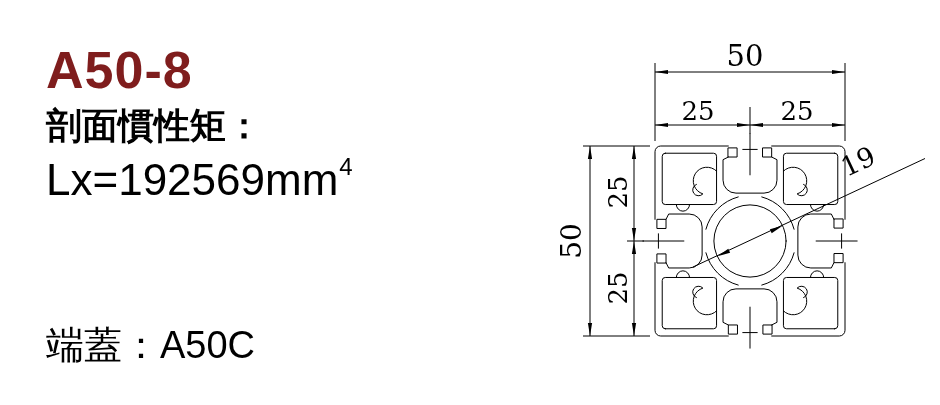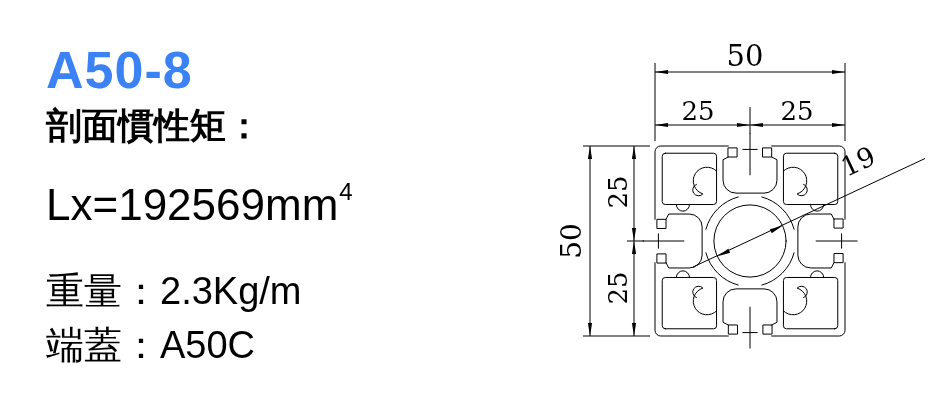--- a/index.html
+++ b/index.html
@@ -15,49 +15,48 @@
   .model-title{
     position:absolute;left:46px;top:44px;
     font-size:52px;font-weight:bold;letter-spacing:1px;
     line-height:1;
   }
   .spec-line{
     position:absolute;left:46px;
     color:#000000;line-height:1;white-space:nowrap;
   }
   .spec-cjk{font-size:36px;font-weight:bold;}
-  .spec-latin{font-size:44px;margin-top:25px;}
+  .spec-latin{font-size:44px;}
   .spec-mixed{font-size:38px;}
   sup.exp{font-size:24px;position:relative;top:-4px;margin-left:1px;}
 
   
   svg.drawing{position:absolute;left:0;top:0;}
   .wire{fill:none;stroke:#000000;stroke-width:1;vector-effect:non-scaling-stroke;stroke-linecap:round;stroke-linejoin:round;}
   .dimline{fill:none;stroke:#000000;stroke-width:1;}
   .dimarrow{fill:#000000;stroke:none;}
   .dimtext{
     font-family:"DejaVu Serif","Liberation Serif",serif;
     fill:#000000;
   }
 </style>
 </head>
 <body>
 
 <div class="canvas">
 
-  <div class="model-title" id="modelTitle" style="color: #3b82f6;">A50-8</div>
+  <div class="model-title" id="modelTitle" style="color: #7f1d1d;">A50-8</div>
 
   <div class="spec-line spec-cjk" style="top:108px">剖面慣性矩：</div>
 
   <div class="spec-line spec-latin" style="top:158px">
     <span>Lx=192569mm</span><sup class="exp">4</sup>
   </div>
 
 
-  <div class="spec-line spec-mixed" style="top:272px">重量：2.3Kg/m</div>
 
   <div class="spec-line spec-mixed" style="top:326px">端蓋：A50C</div>
 
   <svg class="drawing" width="940" height="405" viewBox="0 0 940 405">
 
     <defs>
 
       <g id="slotTop">
         <path class="wire" d="M 19.3 0.5 H 21.6 V 2.9 H 19.3 Z"></path>
         <path class="wire" d="M 28.4 0.5 H 30.7 V 2.9 H 28.4 Z"></path>

